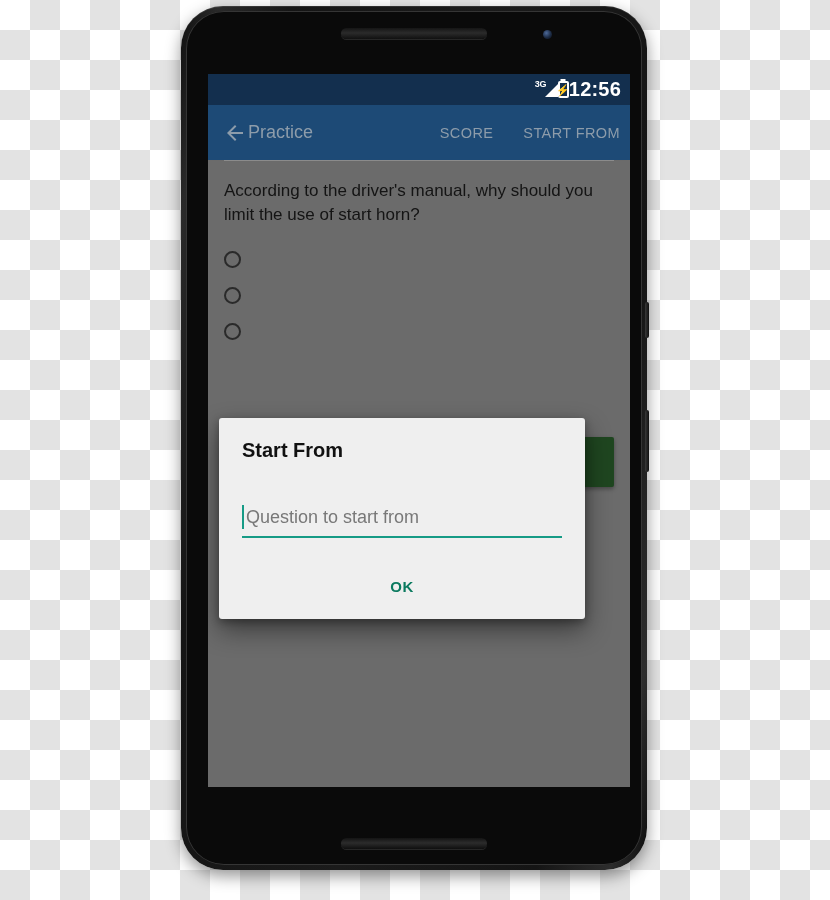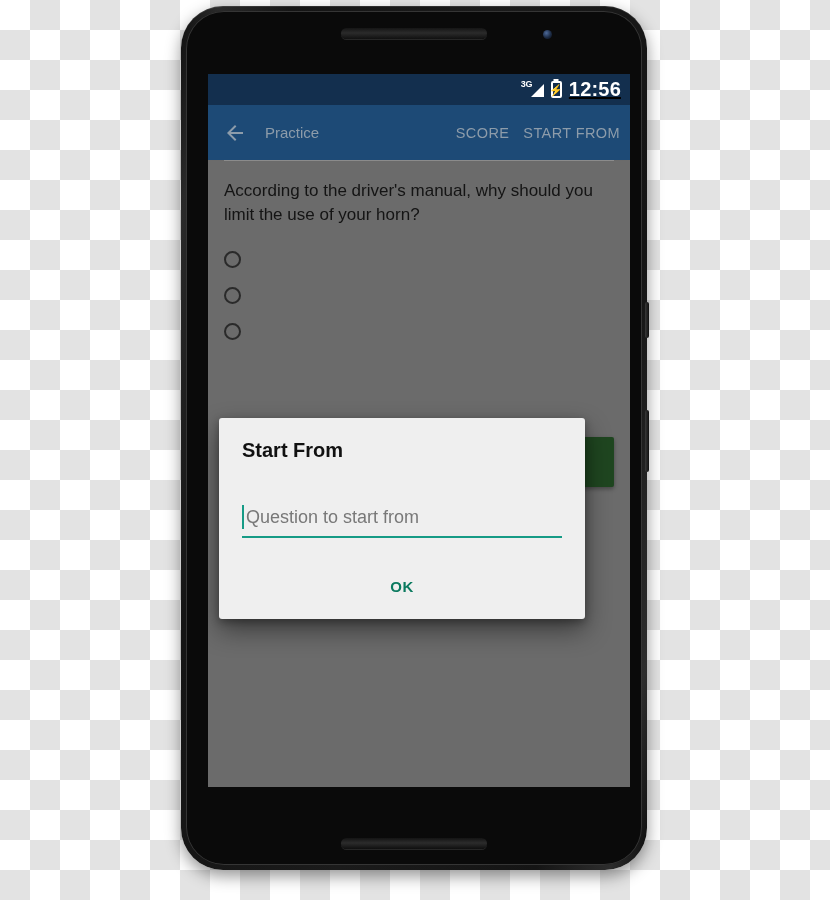--- a/index.html
+++ b/index.html
@@ -97,22 +97,20 @@
     background: #132f4e;
     display: flex;
     align-items: center;
     justify-content: flex-end;
     padding-right: 9px;
     box-sizing: border-box;
   }
   #status-icons {
     display: flex;
     align-items: center;
-    gap: 7px;
-    text-decoration: underline;
   }
   #signal-icon {
     position: relative;
     width: 22px;
     height: 17px;
   }
   #signal-label {
     position: absolute;
     top: -2px;
     left: -1px;
@@ -175,30 +173,29 @@
   }
   #back-arrow {
     width: 26px;
     height: 26px;
     flex: 0 0 auto;
     display: flex;
     align-items: center;
     justify-content: center;
   }
   #app-title {
-    font-size: 15px;
+    font-size: 18px;
     color: #8d9caa;
-    margin-left: 17px;
     white-space: nowrap;
   }
   #app-actions {
     margin-left: auto;
     display: flex;
     align-items: center;
-    gap: 14px;
+    gap: 30px;
   }
   .app-action {
     font-size: 14.5px;
     color: #8d9caa;
     letter-spacing: 0.4px;
     white-space: nowrap;
   }
 
   
   #content {
@@ -352,21 +349,21 @@
         </div>
         <div id="app-title">Practice</div>
         <div id="app-actions">
           <div class="app-action">SCORE</div>
           <div class="app-action">START FROM</div>
         </div>
       </div>
 
       <div id="content">
         <div id="counter-divider"></div>
-        <div id="question-text">According to the driver's manual, why should you limit the use of your horn?</div>
+        <div id="question-text">According to the driver's manual, why should you limit the use of start horn?</div>
 
         <div id="answers">
           <div class="answer-row">
             <div class="radio-circle"></div>
             <div class="answer-label"></div>
           </div>
           <div class="answer-row">
             <div class="radio-circle"></div>
             <div class="answer-label"></div>
           </div>

